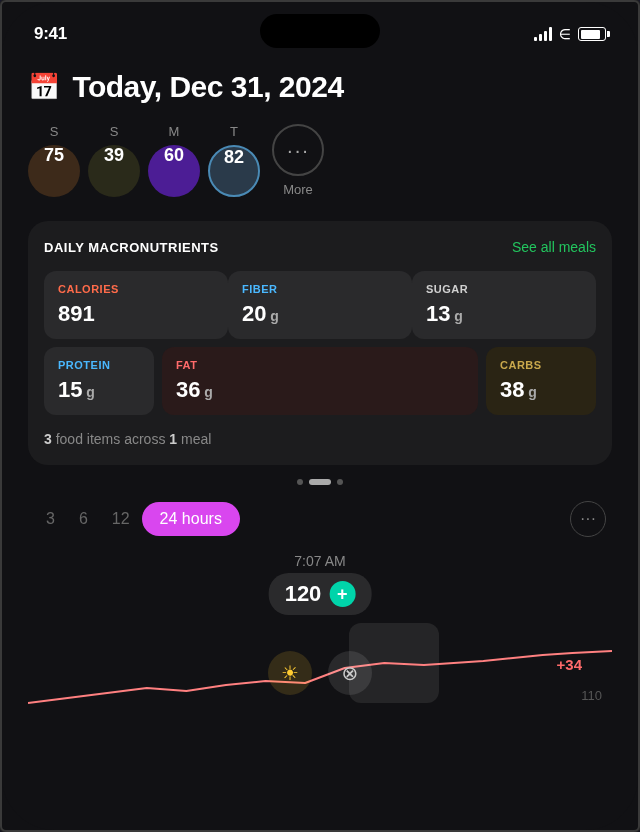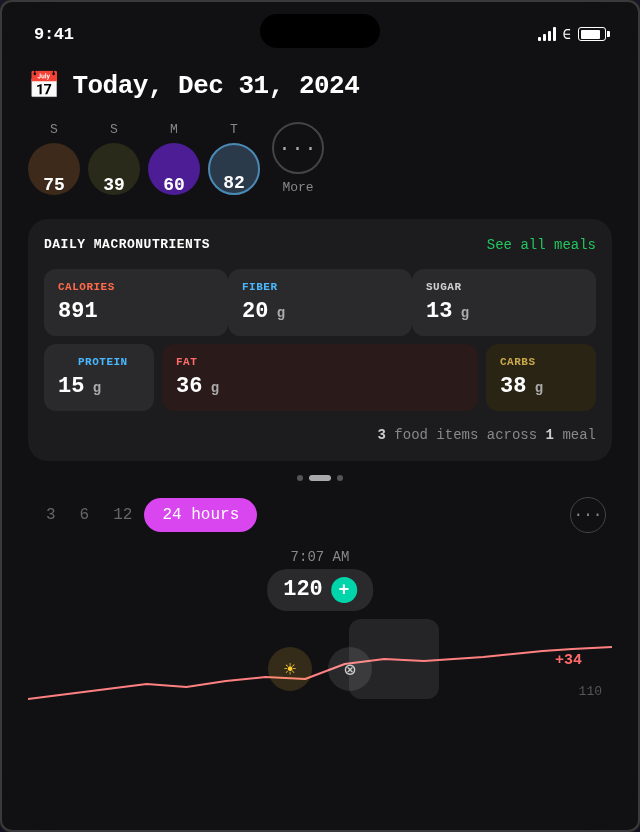--- a/index.html
+++ b/index.html
@@ -10,26 +10,25 @@
       justify-content: center;
       align-items: center;
       min-height: 100vh;
       font-family: -apple-system, BlinkMacSystemFont, 'SF Pro Display', 'Helvetica Neue', sans-serif;
     }
 
     .phone-frame {
       width: 640px;
       height: 832px;
       background: #111114;
-      border-radius: 12px;
+      border-radius: 6px;
       position: relative;
       overflow: hidden;
       border: 2px solid #3a3a3a;
       box-shadow: 0 0 0 1px #222, 0 20px 60px rgba(0,0,0,0.8);
-      font-family: Liberation Mono, monospace;
     }
 
     .phone-screen {
       width: 100%;
       height: 100%;
       background: #111114;
       border-radius: 53px;
       overflow: hidden;
       position: relative;
     }
@@ -131,21 +130,21 @@
       margin-bottom: 20px;
       padding-top: 8px;
     }
 
     .calendar-icon {
       color: white;
       font-size: 26px;
     }
 
     .header-title {
-      font-size: 26px;
+      font-size: 30px;
       font-weight: 700;
       color: #ffffff;
       letter-spacing: -0.5px;
     }
 
     
     .day-selector {
       display: flex;
       align-items: center;
       gap: 8px;
@@ -164,21 +163,21 @@
       color: #888;
       font-weight: 500;
       text-transform: uppercase;
     }
 
     .day-circle {
       width: 52px;
       height: 52px;
       border-radius: 50%;
       display: flex;
-      align-items: flex-end;
+      align-items: flex-start;
       justify-content: center;
       font-size: 18px;
       font-weight: 600;
       color: #ffffff;
     }
 
     .day-circle.sunday1 { background: #3d2a1a; }
     .day-circle.sunday2 { background: #2a2a1a; }
     .day-circle.monday { background: #4c1d95; }
     .day-circle.tuesday { background: #2a3a4a; border: 2px solid #4a8ab5; }
@@ -214,20 +213,21 @@
     .macro-section {
       background: #1c1c1e;
       border-radius: 20px;
       padding: 18px 16px 16px;
       margin-bottom: 0;
     }
 
     .macro-header {
       display: flex;
       justify-content: space-between;
+      align-items: center;
       margin-bottom: 16px;
       gap: 20px;
     }
 
     .macro-title {
       font-size: 13px;
       font-weight: 700;
       color: #ffffff;
       letter-spacing: 0.5px;
       text-transform: uppercase;
@@ -269,27 +269,27 @@
     }
 
     .macro-card-unit {
       font-size: 14px;
       color: #aaa;
     }
 
     .label-calories { color: #ff6b4a; }
     .label-fiber { color: #4ab8ff; }
     .label-sugar { color: #d0d0d0; }
-    .label-protein { color: #4ab8ff; margin-left: 20px; }
+    .label-protein { color: #4ab8ff; }
     .label-fat { color: #ff6b6b; }
     .label-carbs { color: #c9a84c; }
 
     
     .food-info {
-      text-align: right;
+      text-align: left;
       color: #888;
       font-size: 14px;
       padding: 4px 0 2px;
     }
 
     .food-info strong {
       color: #ccc;
       font-weight: 600;
     }
 

